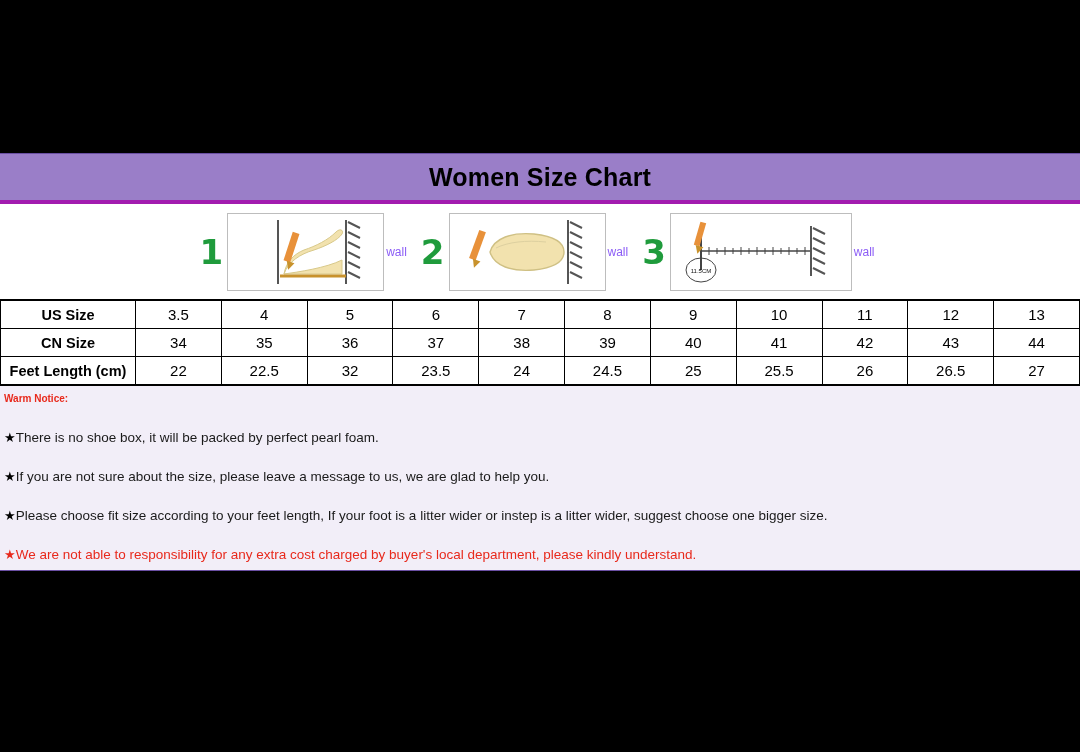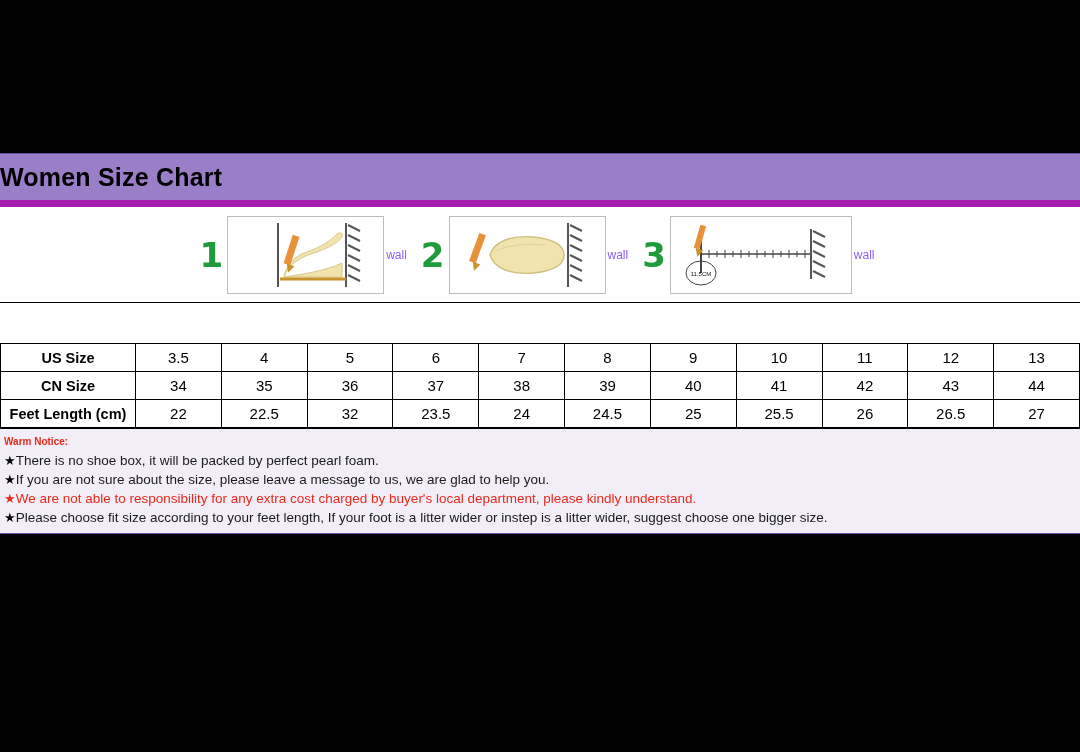--- a/index.html
+++ b/index.html
@@ -26,24 +26,25 @@
     width: 1080px;
     background: #ffffff;
     border-top: 1px solid #6a4fa3;
     border-bottom: 1px solid #6a4fa3;
     box-sizing: border-box;
   }
 
   
   .title-bar {
     background: #9a7ec8;
-    border-bottom: 7px solid #a21caf;
+    border-bottom: 4px solid #a21caf;
     height: 46px;
     display: flex;
     align-items: center;
+    justify-content: center;
   }
   .title-bar .title-text {
     font-size: 25px;
     font-weight: bold;
     color: #000000;
     letter-spacing: 0.2px;
   }
 
   
   .diagram-strip {
@@ -81,21 +82,20 @@
     color: #8b5cf6;
     padding-left: 2px;
     padding-right: 6px;
   }
 
   
   table.size-table {
     border-collapse: collapse;
     width: 100%;
     table-layout: fixed;
-    margin-top: 40px;
   }
   table.size-table td {
     border: 1px solid #000000;
     height: 27px;
     text-align: center;
     font-size: 15px;
     color: #000000;
     background: #ffffff;
     padding: 0 2px;
   }
@@ -115,20 +115,21 @@
     color: #e8291c;
     font-weight: bold;
     font-size: 10px;
     line-height: 19px;
   }
   .notice-line {
     font-size: 13.5px;
     color: #1a1a1a;
     line-height: 19px;
     white-space: nowrap;
+    margin-top: 20px;
   }
   .notice-line.red { color: #e8291c; }
   .star {
     font-size: 13px;
     color: #000000;
   }
   .star.red { color: #e8291c; }
 </style>
 </head>
 <body>
@@ -299,23 +300,23 @@
       <div class="notice-title">Warm Notice:</div>
 
       <div class="notice-line">
         <span class="star">★</span><span>There is no shoe box, it will be packed by perfect pearl foam.</span>
       </div>
 
       <div class="notice-line">
         <span class="star">★</span><span>If you are not sure about the size, please leave a message to us, we are glad to help you.</span>
       </div>
 
+      <div class="notice-line">
+        <span class="star">★</span><span>Please choose fit size according to your feet length, If your foot is a litter wider or instep is a litter wider, suggest choose one bigger size.</span>
+      </div>
+
       <div class="notice-line red">
         <span class="star red">★</span><span>We are not able to responsibility for any extra cost charged by buyer's local department, please kindly understand.</span>
       </div>
-
-      <div class="notice-line">
-        <span class="star">★</span><span>Please choose fit size according to your feet length, If your foot is a litter wider or instep is a litter wider, suggest choose one bigger size.</span>
-      </div>
     </div>
 
   </div>
 </div>
 
 </body></html>

